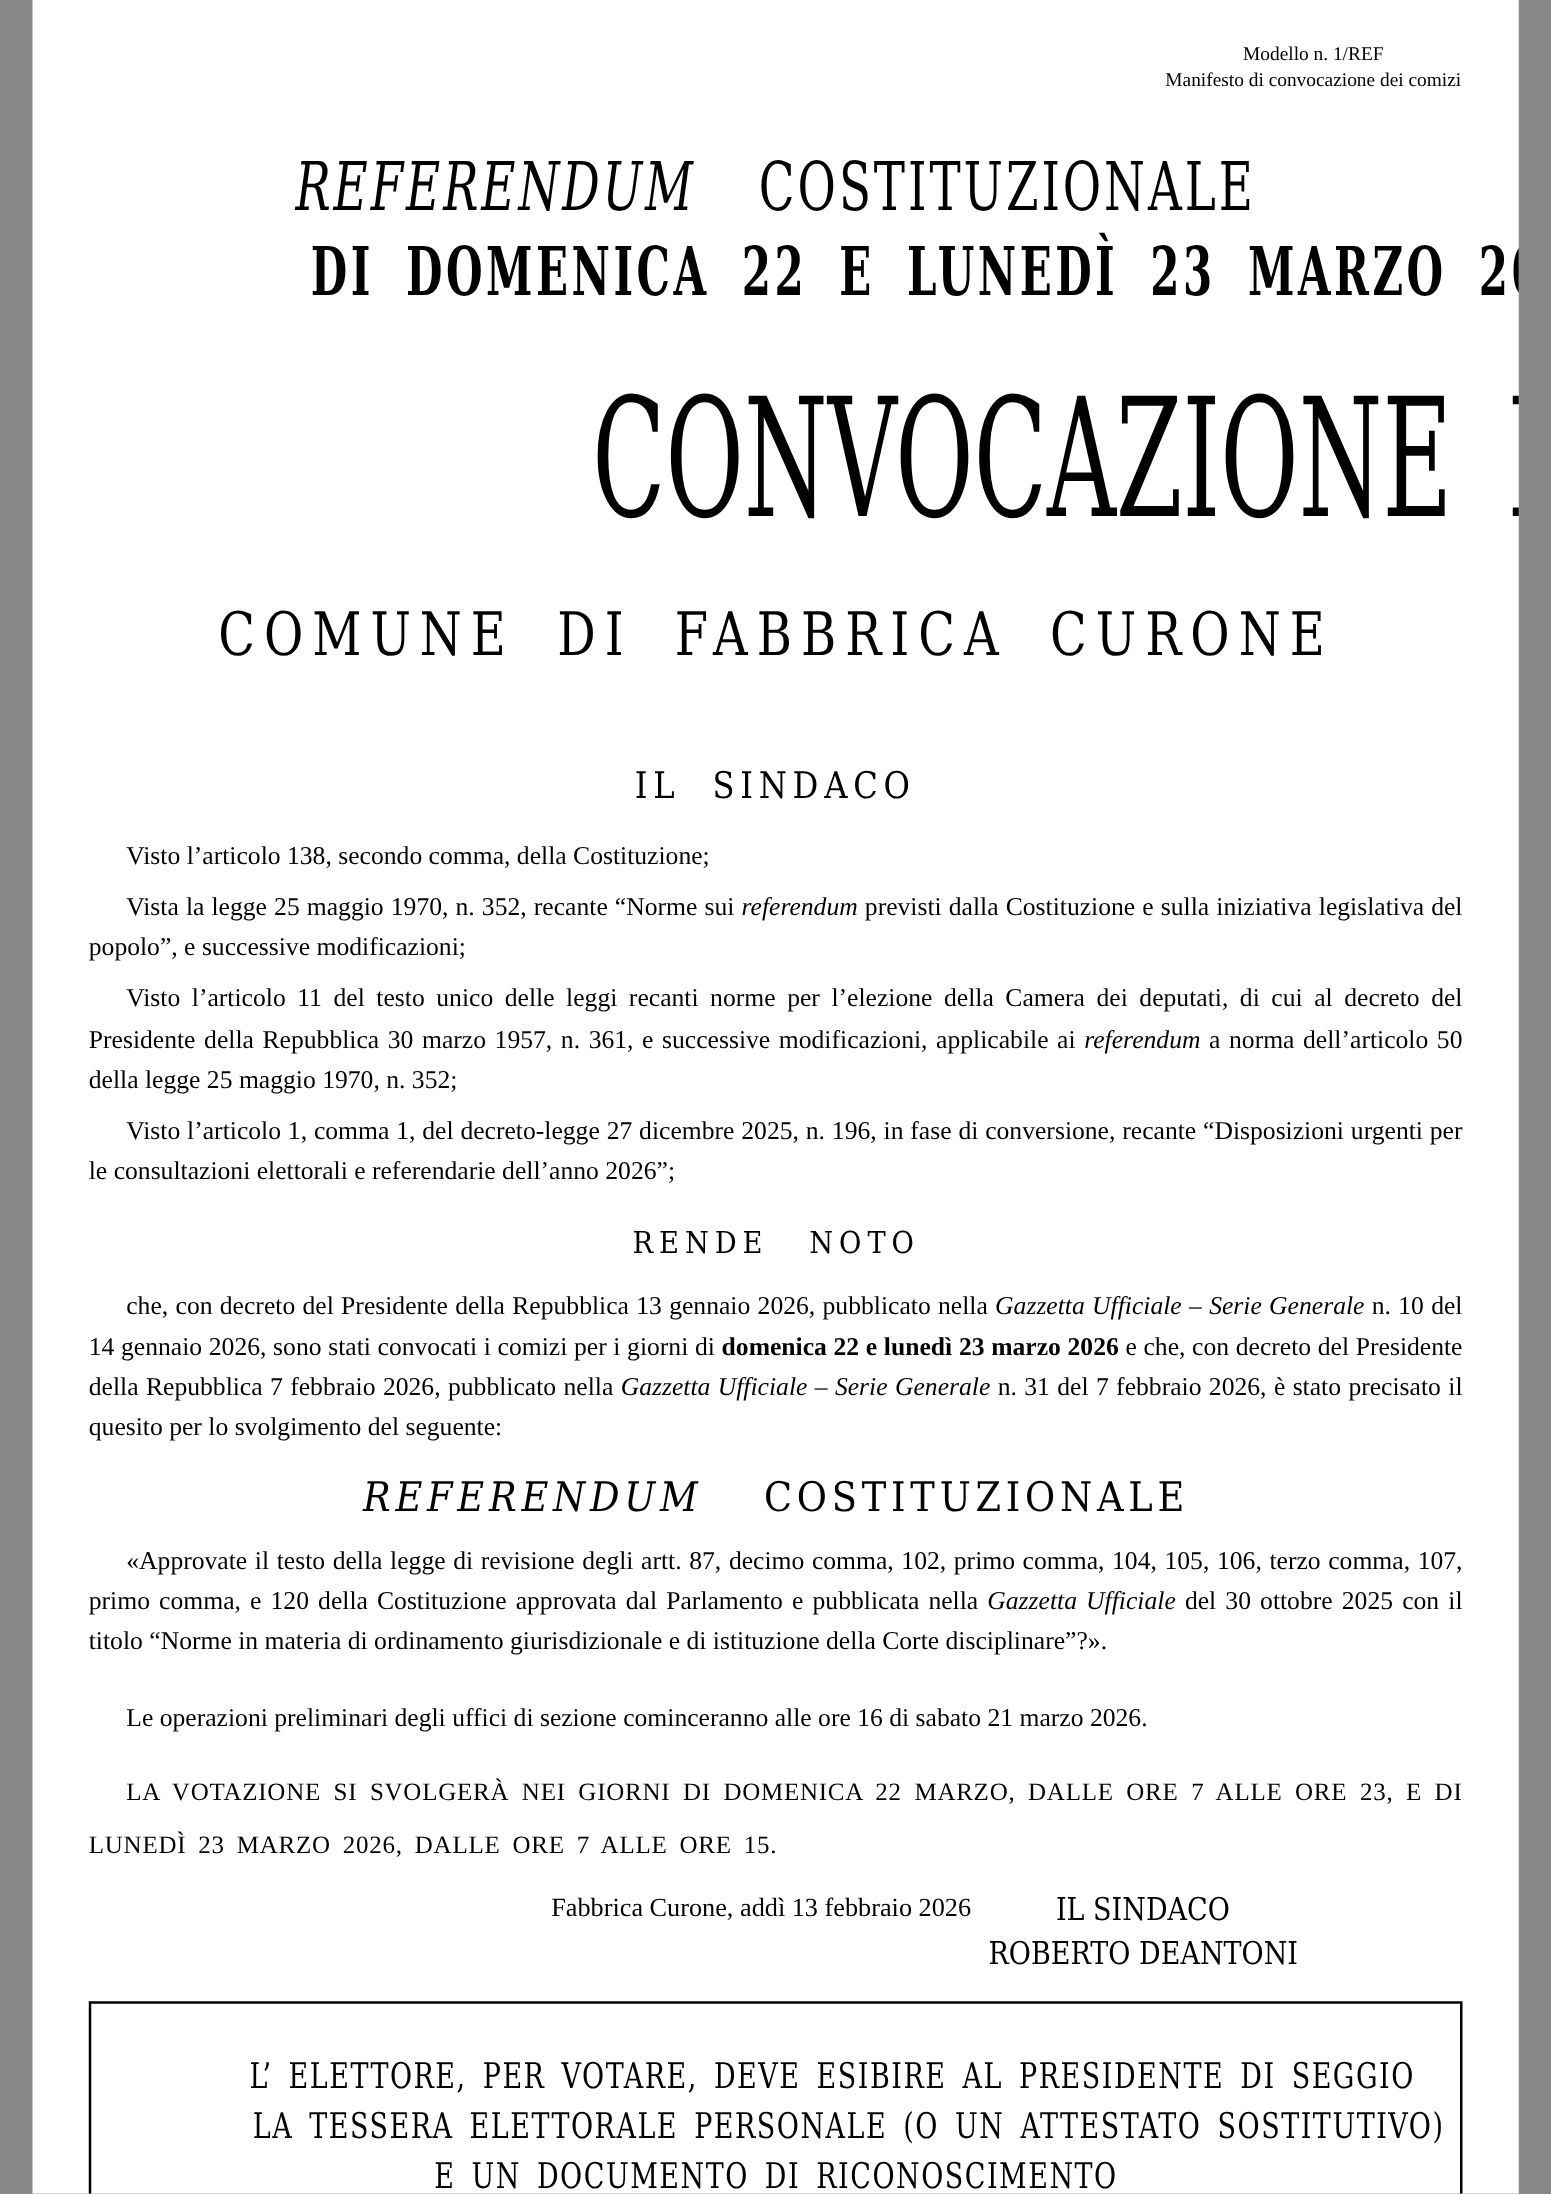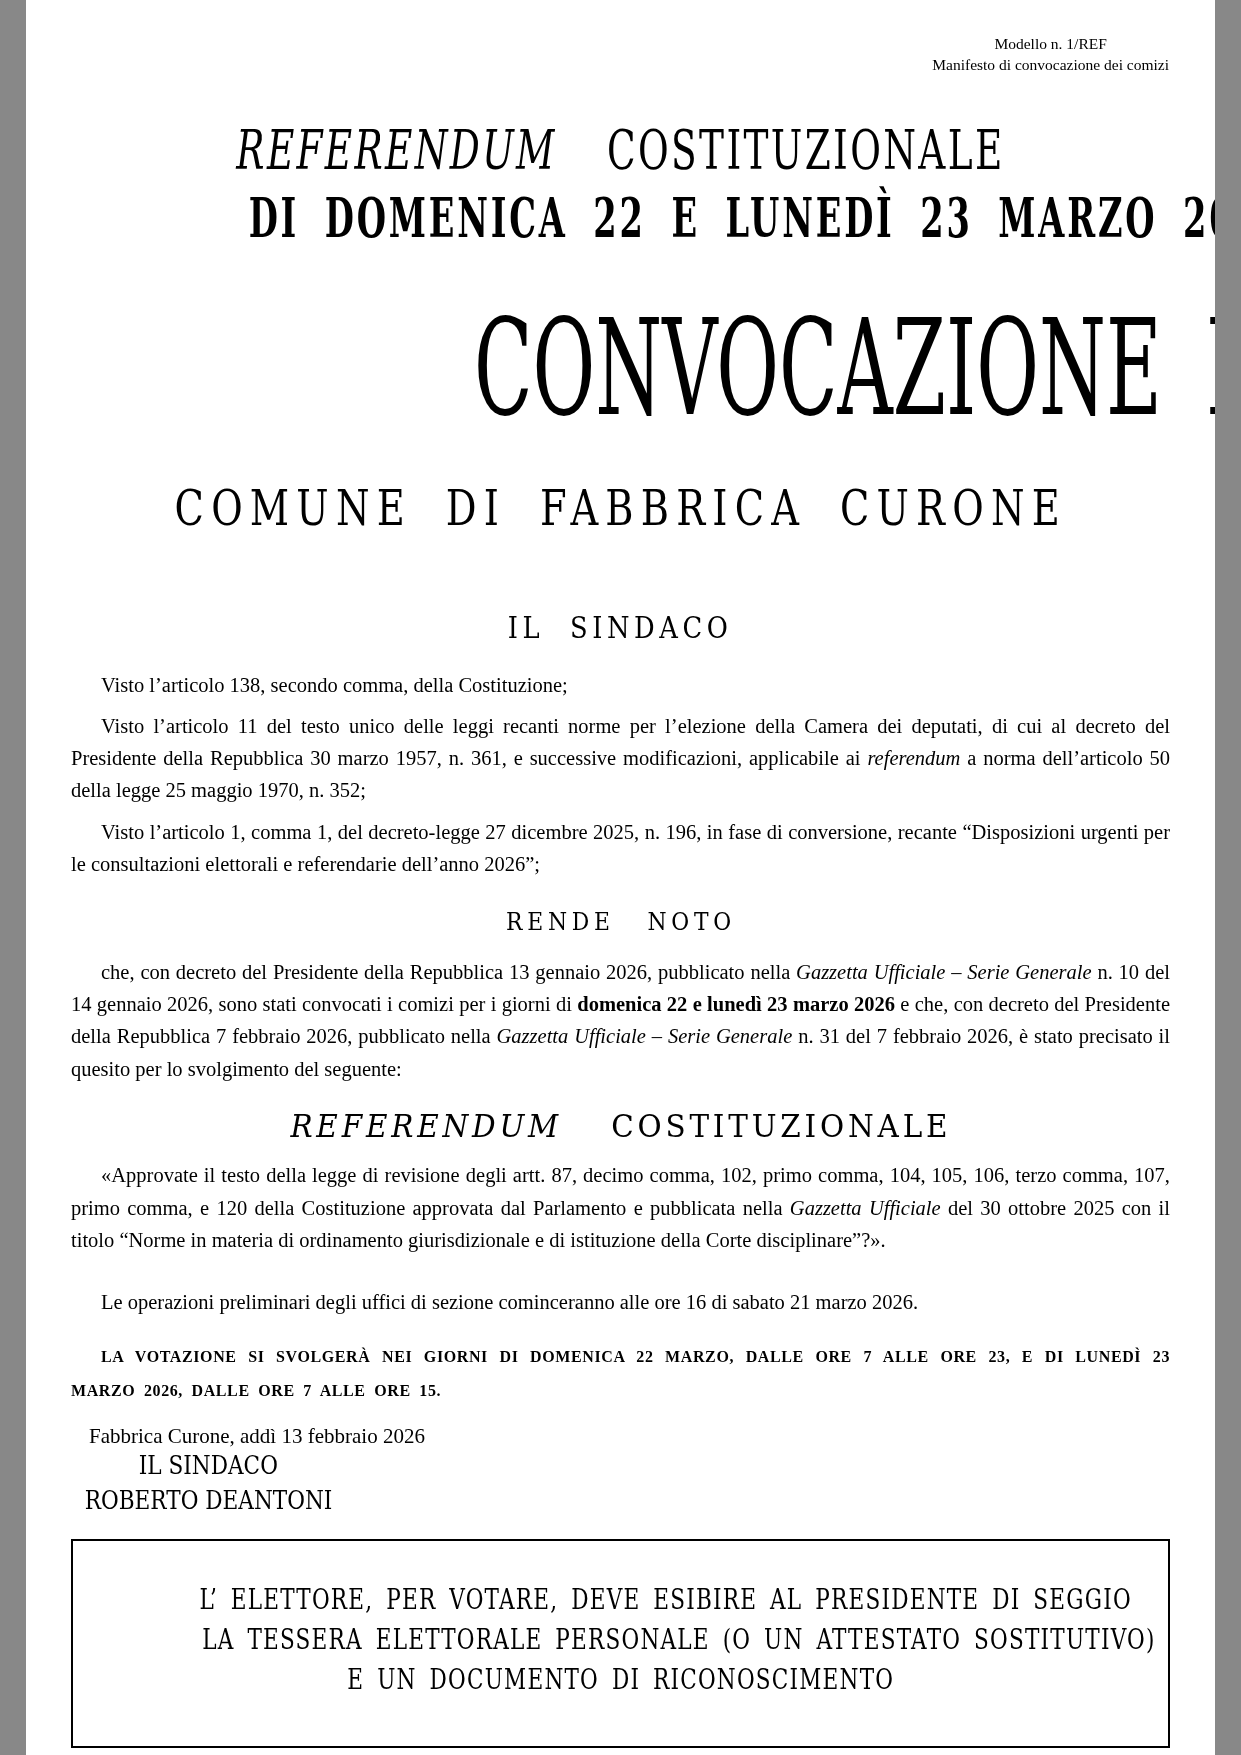--- a/index.html
+++ b/index.html
@@ -61,35 +61,34 @@
   .rende-noto { margin: 24px 0 16px 0; font-size: 23px; letter-spacing: 5px; word-spacing: 22px; }
   .rende-noto .squeeze { transform: scale(0.95, 1.05); }
 
   .subhead { margin: 16px 0 10px 0; font-size: 31px; letter-spacing: 4px; word-spacing: 12px; }
   .subhead .squeeze { transform: scale(0.95, 1.05); }
 
   .ops-par { margin-top: 30px !important; }
 
   .votazione {
     margin-top: 22px !important;
-    font-weight: bold;
-    font-size: 16px;
+    font-weight: normal;
+    font-size: 20px;
     letter-spacing: 0.6px;
     word-spacing: 4px;
     line-height: 2.1;
   }
 
   
   .sig-row {
     display: flex;
-    justify-content: space-between;
+    justify-content: flex-end;
     align-items: flex-start;
     margin: 14px 45px 0 45px;
     font-size: 21px;
-    flex-direction: column;
   }
   .sig-date { padding-left: 18px; padding-top: 3px; }
   .sig-block {
     text-align: center;
     margin-right: 118px;
     font-family: "DejaVu Serif", serif;
     font-size: 24px;
     line-height: 1.45;
   }
   .sig-block .squeeze { transform: scale(0.9, 1.05); }
@@ -138,20 +137,21 @@
   </div>
 
   <div class="disp sindaco-h">
     <span class="squeeze">IL SINDACO</span>
   </div>
 
   <div class="body-text">
 
     <p><span>Visto l’articolo 138, secondo comma, della Costituzione;</span></p>
 
+    <p><span>Vista la legge 25 maggio 1970, n. 352, recante “Norme sui </span><i>referendum</i><span> previsti dalla Costituzione e sulla iniziativa legislativa del popolo”, e successive modificazioni;</span></p>
 
     <p><span>Visto l’articolo 11 del testo unico delle leggi recanti norme per l’elezione della Camera dei deputati, di cui al decreto del Presidente della Repubblica 30 marzo 1957, n. 361, e successive modificazioni, applicabile ai </span><i>referendum</i><span> a norma dell’articolo 50 della legge 25 maggio 1970, n. 352;</span></p>
 
     <p><span>Visto l’articolo 1, comma 1, del decreto-legge 27 dicembre 2025, n. 196, in fase di conversione, recante “Disposizioni urgenti per le consultazioni elettorali e referendarie dell’anno 2026”;</span></p>
 
     <div class="disp rende-noto">
       <span class="squeeze">RENDE NOTO</span>
     </div>
 
     <p><span>che, con decreto del Presidente della Repubblica 13 gennaio 2026, pubblicato nella </span><i>Gazzetta Ufficiale – Serie Generale</i><span> n. 10 del 14 gennaio 2026, sono stati convocati i comizi per i giorni di </span><b>domenica 22 e lunedì 23 marzo 2026</b><span> e che, con decreto del Presidente della Repubblica 7 febbraio 2026, pubblicato nella </span><i>Gazzetta Ufficiale – Serie Generale</i><span> n. 31 del 7 febbraio 2026, è stato precisato il quesito per lo svolgimento del seguente:</span></p>

